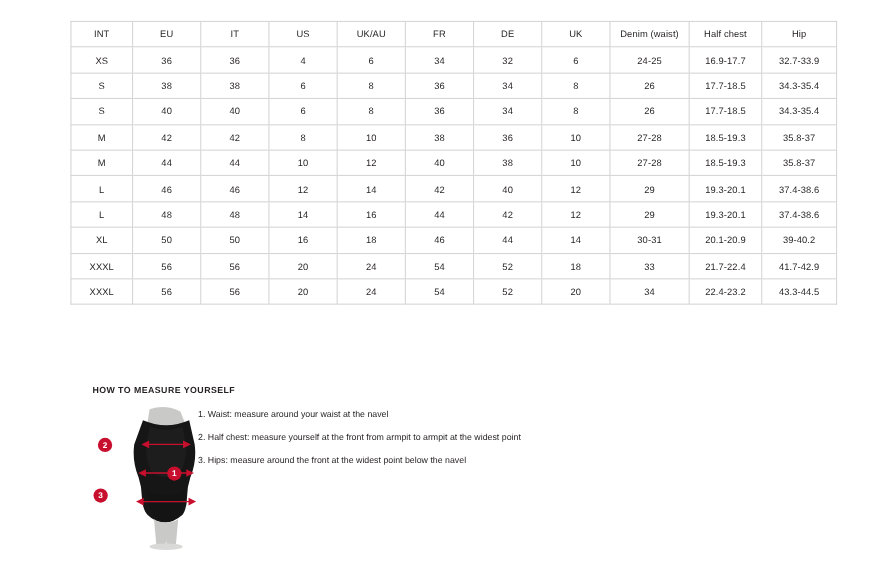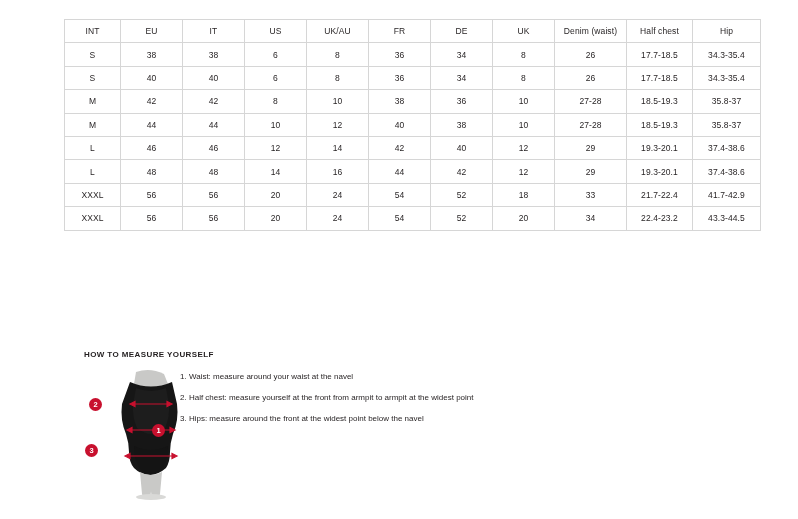--- a/index.html
+++ b/index.html
@@ -128,20 +128,33 @@
         <th>FR</th>
         <th>DE</th>
         <th>UK</th>
         <th>Denim (waist)</th>
         <th>Half chest</th>
         <th>Hip</th>
       </tr>
     </thead>
     <tbody>
       <tr>
+        <td>XS</td>
+        <td>36</td>
+        <td>36</td>
+        <td>4</td>
+        <td>6</td>
+        <td>34</td>
+        <td>32</td>
+        <td>6</td>
+        <td>24-25</td>
+        <td>16.9-17.7</td>
+        <td>32.7-33.9</td>
+      </tr>
+      <tr>
         <td>S</td>
         <td>38</td>
         <td>38</td>
         <td>6</td>
         <td>8</td>
         <td>36</td>
         <td>34</td>
         <td>8</td>
         <td>26</td>
         <td>17.7-18.5</td>
@@ -204,20 +217,33 @@
         <td>48</td>
         <td>48</td>
         <td>14</td>
         <td>16</td>
         <td>44</td>
         <td>42</td>
         <td>12</td>
         <td>29</td>
         <td>19.3-20.1</td>
         <td>37.4-38.6</td>
+      </tr>
+      <tr>
+        <td>XL</td>
+        <td>50</td>
+        <td>50</td>
+        <td>16</td>
+        <td>18</td>
+        <td>46</td>
+        <td>44</td>
+        <td>14</td>
+        <td>30-31</td>
+        <td>20.1-20.9</td>
+        <td>39-40.2</td>
       </tr>
       <tr>
         <td>XXXL</td>
         <td>56</td>
         <td>56</td>
         <td>20</td>
         <td>24</td>
         <td>54</td>
         <td>52</td>
         <td>18</td>

